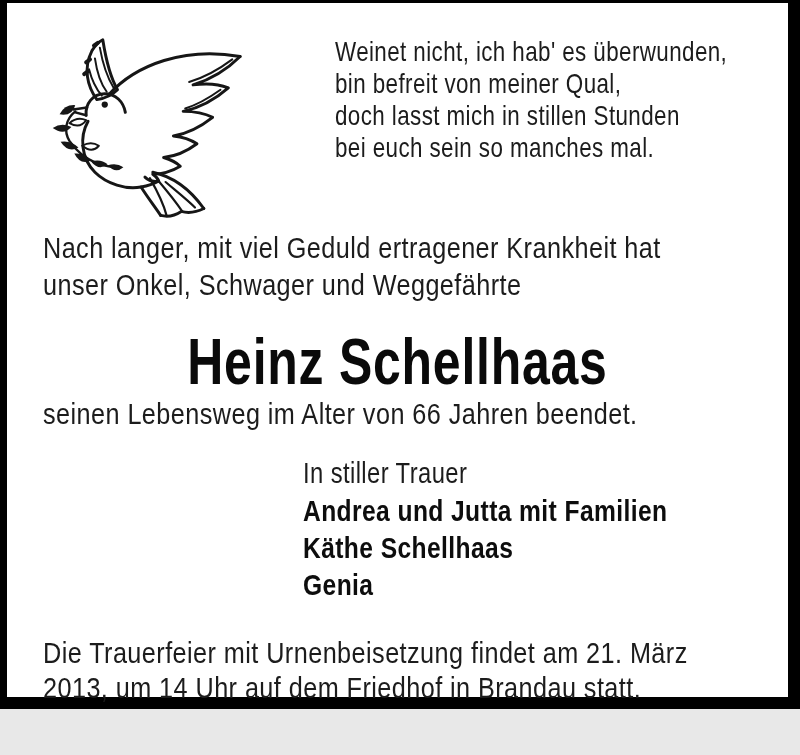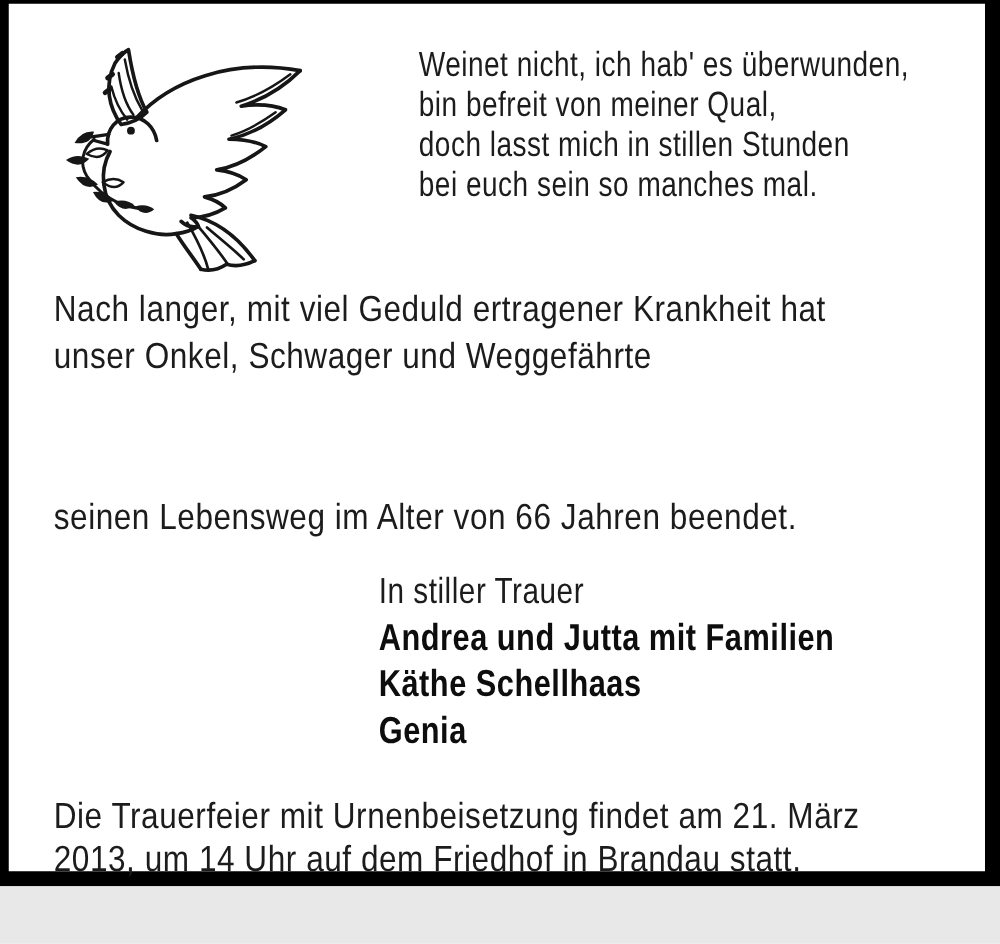--- a/index.html
+++ b/index.html
@@ -112,20 +112,23 @@
       <div>bin befreit von meiner Qual,</div>
       <div>doch lasst mich in stillen Stunden</div>
       <div>bei euch sein so manches mal.</div>
     </div>
 
     <div class="blk cond intro">
       <div>Nach langer, mit viel Geduld ertragener Krankheit hat</div>
       <div>unser Onkel, Schwager und Weggefährte</div>
     </div>
 
+    <div class="blk name-wrap">
+      <span class="name">Heinz Schellhaas</span>
+    </div>
 
     <div class="blk cond closing">seinen Lebensweg im Alter von 66 Jahren beendet.</div>
 
     <div class="blk cond mourners">
       <div>In stiller Trauer</div>
       <div class="names-line">Andrea und Jutta mit Familien</div>
       <div class="names-line">Käthe Schellhaas</div>
       <div class="names-line">Genia</div>
     </div>
 

